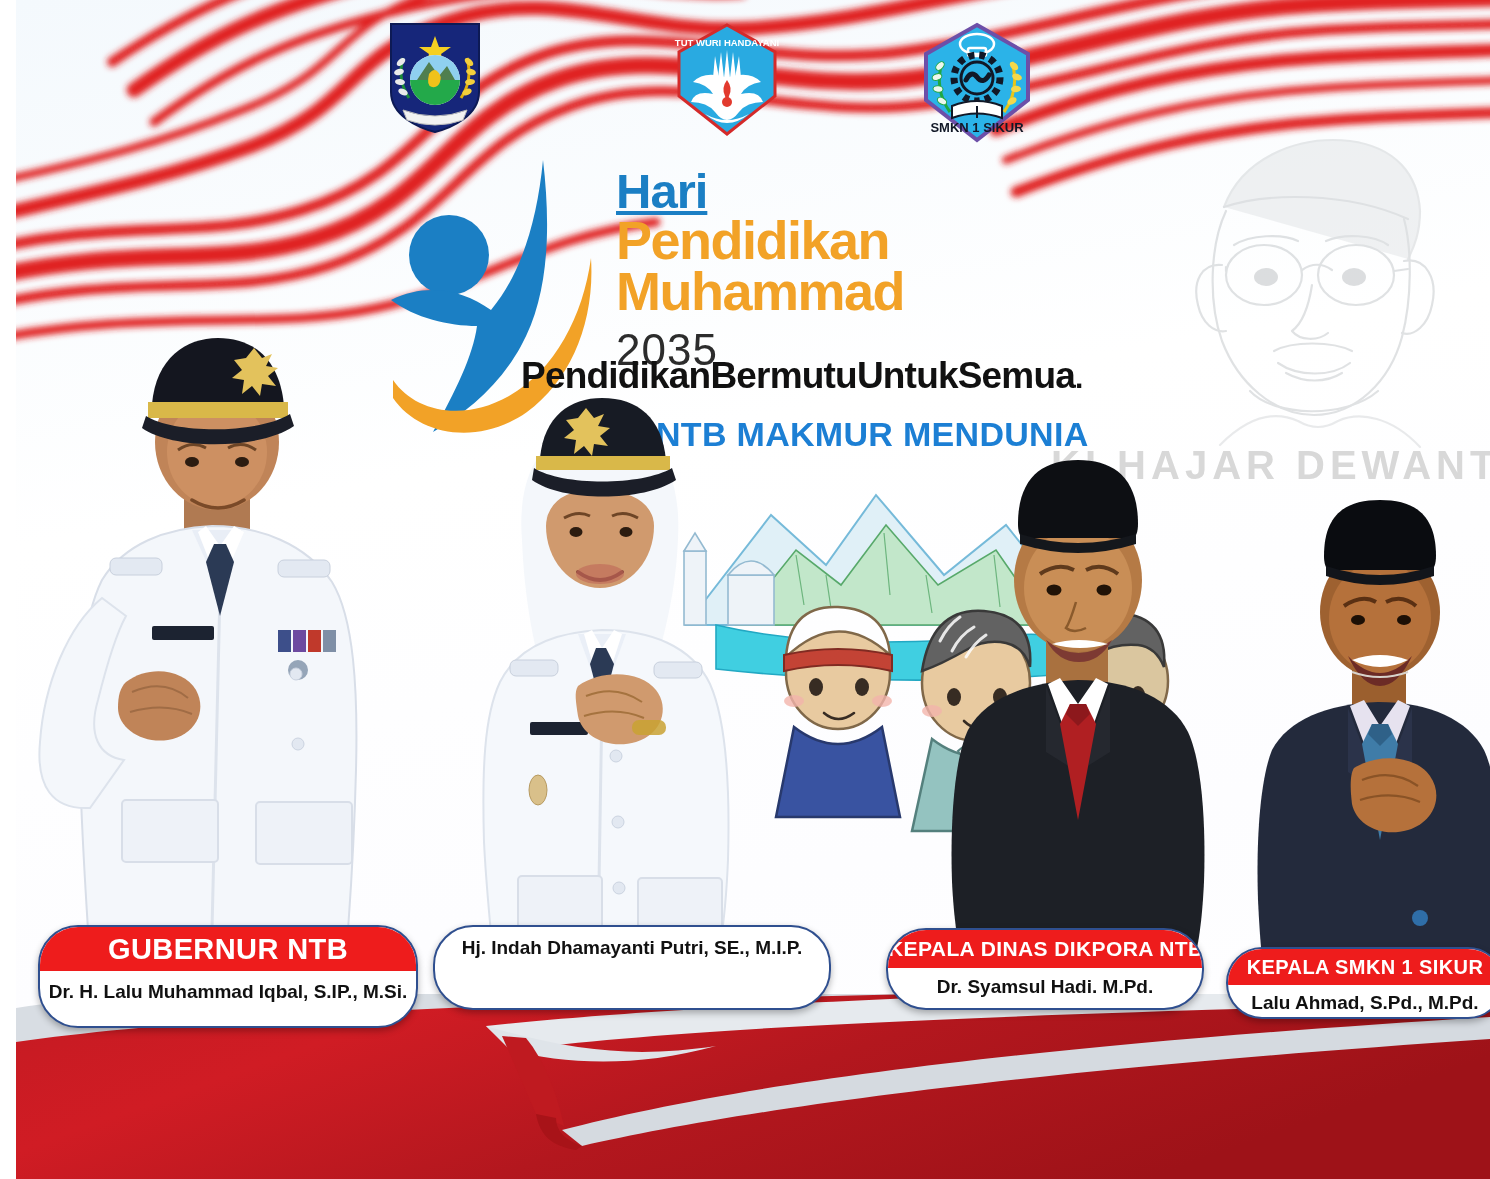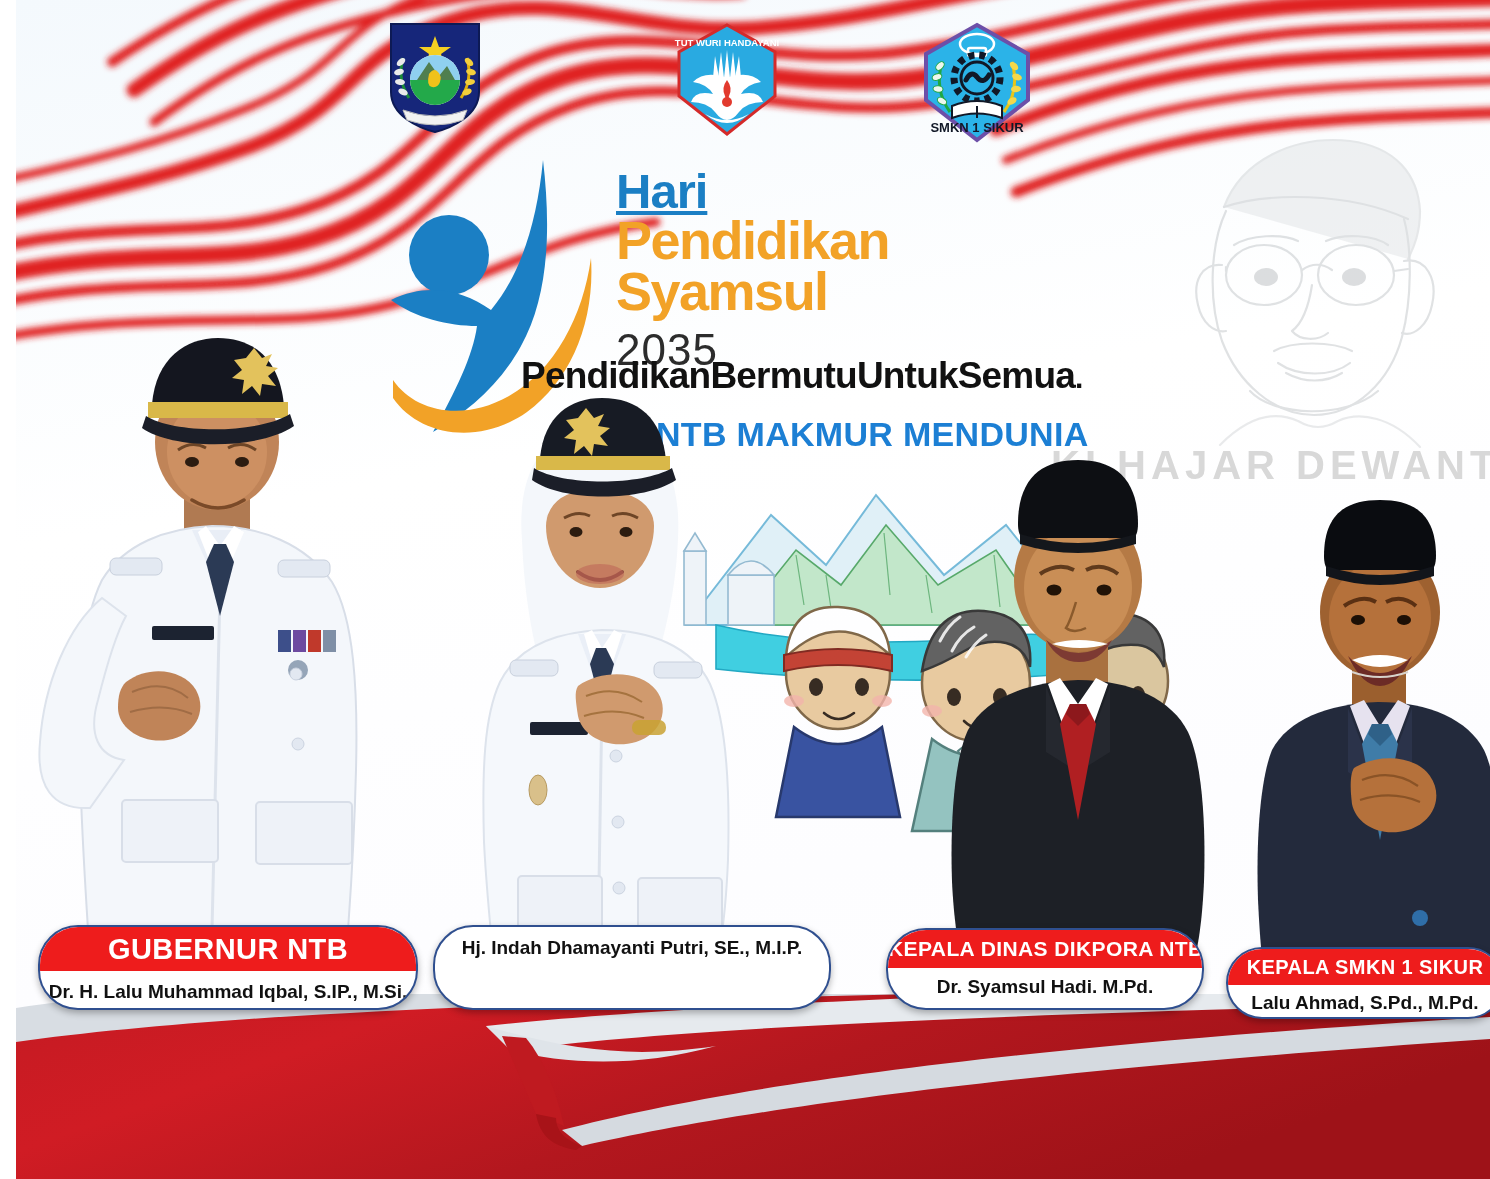--- a/index.html
+++ b/index.html
@@ -85,21 +85,21 @@
     letter-spacing:0.4px;
     white-space:nowrap;
   }
   .plate .name {
     color:#111111;
     font-weight:bold;
     text-align:center;
     white-space:nowrap;
   }
 
-  #plate-gub { left:22px;   top:925px;  width:380px; height:85px; }
+  #plate-gub { left:22px;   top:925px;  width:380px; height:103px; }
   #plate-gub .title { font-size:29px; line-height:44px; }
   #plate-gub .name  { font-size:19px; line-height:41px; }
 
   #plate-wagub { left:417px; top:925px;  width:398px; height:85px; }
   #plate-wagub .title { font-size:29px; line-height:44px; }
   #plate-wagub .name  { font-size:19px; line-height:41px; }
 
   #plate-dikpora { left:870px; top:928px; width:318px; height:82px; }
   #plate-dikpora .title { font-size:21px; line-height:38px; }
   #plate-dikpora .name  { font-size:19px; line-height:38px; }
@@ -335,21 +335,21 @@
              C 180,78 178,146 150,196 C 128,236 96,262 62,282
              C 84,242 102,206 106,176 C 78,176 44,168 20,150 Z" fill="#1B7FC4"></path>
 
     <path d="M22,230 C 44,262 92,272 138,246 C 184,220 212,166 220,108
              C 224,172 200,230 156,262 C 108,296 48,286 22,248 Z" fill="#F2A227"></path>
   </svg>
 
   <div class="headline">
     <div class="h-hari">Hari</div>
     <div class="h-pend">Pendidikan</div>
-    <div class="h-nas">Syamsul</div>
+    <div class="h-nas">Muhammad</div>
     <div class="h-year">2035</div>
   </div>
 
   <div class="tagline">
     <span>PendidikanBermutuUntukSemua</span><span class="dot">.</span>
   </div>
 
   <div class="subtagline">NTB MAKMUR MENDUNIA</div>
 
   <svg class="person" style="left:-10px; top:330px; width:420px; height:620px;" viewBox="0 0 420 620">

